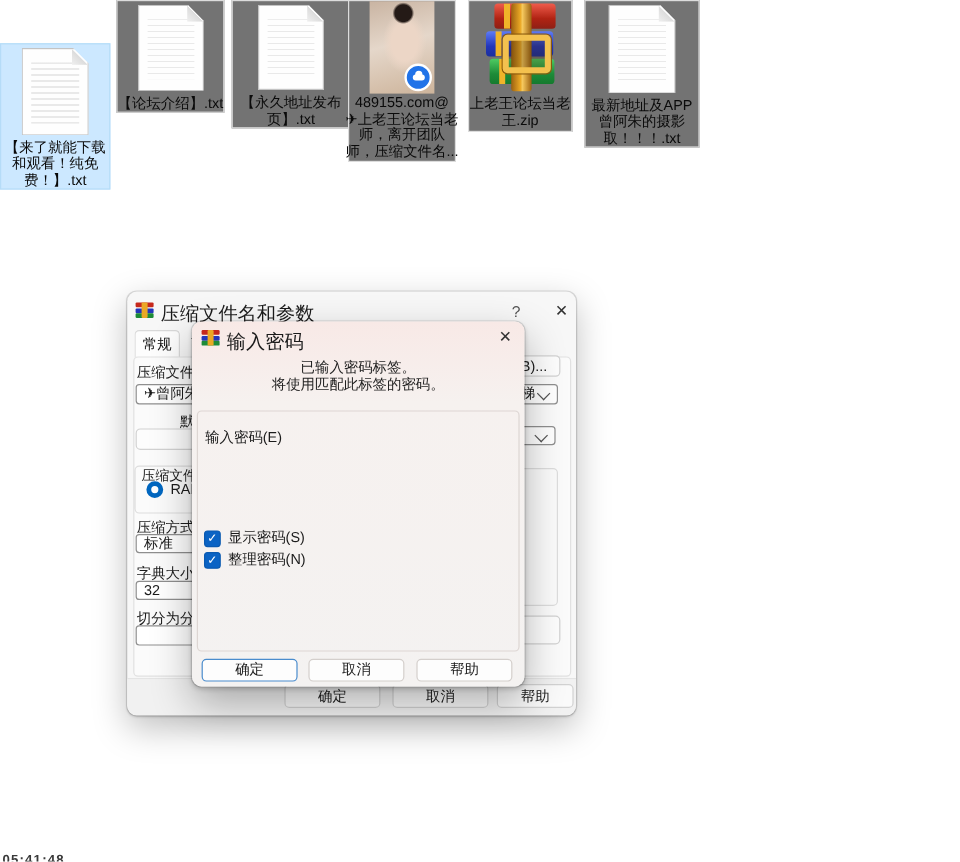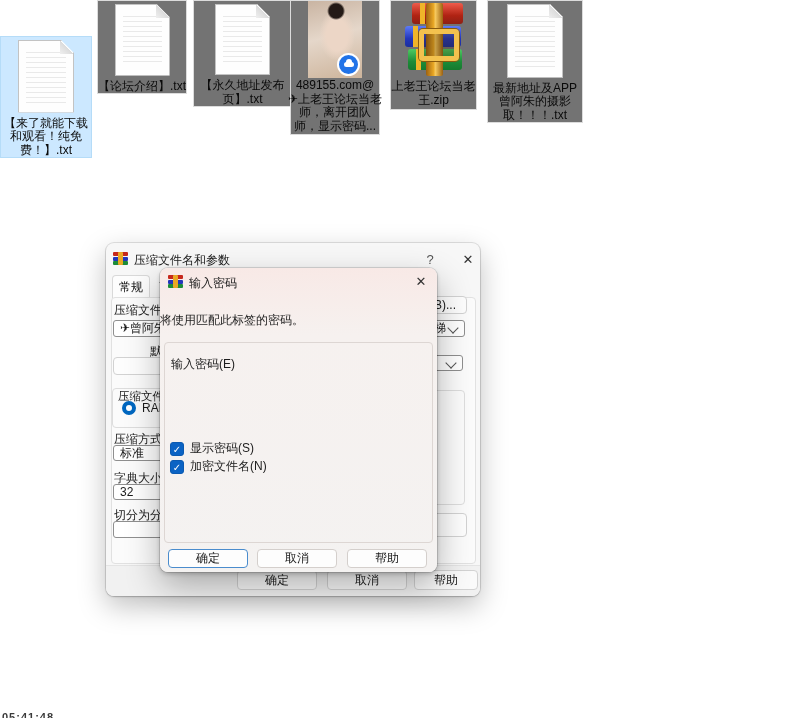--- a/index.html
+++ b/index.html
@@ -41,21 +41,21 @@
   .cloud{width:10px;height:5px;background:#fff;border-radius:5px;position:relative;}
   .cloud::before{content:"";position:absolute;width:6px;height:6px;background:#fff;border-radius:50%;top:-3px;left:2px;}
   
   .dialog{border-radius:8px;box-shadow:0 1px 2px rgba(0,0,0,.18),0 10px 28px rgba(0,0,0,.25),0 0 0 1px rgba(0,0,0,.10);}
   .mini-rar{position:relative;width:15px;height:13px;}
   .mini-rar .b1,.mini-rar .b2,.mini-rar .b3{position:absolute;left:0;width:15px;height:4px;border-radius:1px;}
   .mini-rar .b1{top:0;background:#c6281c;}
   .mini-rar .b2{top:4.5px;background:#2336bb;}
   .mini-rar .b3{top:9px;background:#1d8b38;}
   .mini-rar .s{position:absolute;left:5px;top:0;width:5px;height:13px;background:#eaa825;border-radius:1px;}
-  .dlg-title{font-size:12px;color:#1b1b1b;}
+  .dlg-title{font-size:16px;color:#1b1b1b;}
   .x-btn{font-size:13px;color:#333;display:flex;align-items:center;justify-content:center;}
   .chev{width:7px;height:7px;border-right:1.4px solid #555;border-bottom:1.4px solid #555;transform:rotate(45deg);}
   .combo{background:#ffffff;border:1px solid #8f8f8f;border-radius:3px;font-size:12px;color:#1a1a1a;
        display:flex;align-items:center;padding:0 6px;overflow:hidden;white-space:nowrap;}
   .btn{background:#fdfdfd;border:1px solid #d2d2d2;border-radius:4px;font-size:12px;color:#1a1a1a;
        display:flex;align-items:center;justify-content:center;white-space:nowrap;overflow:hidden;}
   .lbl{font-size:12px;color:#1c1c1c;white-space:nowrap;}
   .groupbox{border:1px solid #dddddd;border-radius:4px;}
   .checkbox{width:14px;height:14px;border-radius:3px;background:#0b63c4;border:1px solid #0b5ab1;
        color:#fff;font-size:10px;line-height:13px;text-align:center;font-weight:bold;}
@@ -100,21 +100,21 @@
 <div class="abs icon-card sel-gray" style="left:290px;top:0;width:90px;height:135px;">
   <div class="thumb" style="width:54px;height:77px;">
     <div class="badge" style="right:2px;bottom:2px;">
       <div class="cloud"></div>
     </div>
   </div>
   <div class="icon-label" style="margin-top:1px;">
     <div>489155.com@</div>
     <div>✈上老王论坛当老</div>
     <div>师，离开团队</div>
-    <div>师，显示密码...</div>
+    <div>师，压缩文件名...</div>
   </div>
 </div>
 
 <div class="abs icon-card sel-gray" style="left:390px;top:0;width:87px;height:110px;">
   <div class="rar" style="width:58px;height:73px;margin-top:2px;">
     <div class="book book-r"></div>
     <div class="book book-b"></div>
     <div class="book book-g"></div>
     <div class="strap" style="background:linear-gradient(90deg,#9c6110 0%,#eaa825 45%,#f6c95e 55%,#9c6110 100%);"></div>
     <div class="buckle"></div>
@@ -216,34 +216,35 @@
     <div class="abs mini-rar" style="left:8px;top:7px;">
       <div class="b1"></div>
         <div class="b2"></div>
         <div class="b3"></div>
         <div class="s"></div>
     </div>
     <div class="abs dlg-title" style="left:29px;top:7px;">输入密码</div>
     <div class="abs x-btn" style="left:249px;top:2px;width:24px;height:22px;">✕</div>
   </div>
 
-  <div class="abs" style="left:0;top:44px;width:277px;text-align:left;font-size:12px;color:#1f1f1f;">将使用匹配此标签的密码。</div>
+  <div class="abs" style="left:0;top:30px;width:277px;text-align:center;font-size:12px;color:#1f1f1f;">已输入密码标签。</div>
+  <div class="abs" style="left:0;top:44px;width:277px;text-align:center;font-size:12px;color:#1f1f1f;">将使用匹配此标签的密码。</div>
 
   <div class="abs groupbox" style="left:4px;top:74px;width:269px;height:201px;border-color:#ddd6d3;"></div>
 
   <div class="abs lbl" style="left:11px;top:88px;">输入密码(E)</div>
 
 
   <div class="abs" style="left:10px;top:172px;display:flex;align-items:center;gap:6px;">
     <span class="checkbox" style="display:inline-block;box-sizing:border-box;">✓</span>
     <span class="lbl">显示密码(S)</span>
   </div>
   <div class="abs" style="left:10px;top:190px;display:flex;align-items:center;gap:6px;">
     <span class="checkbox" style="display:inline-block;box-sizing:border-box;">✓</span>
-    <span class="lbl">加密文件名(N)</span>
+    <span class="lbl">整理密码(N)</span>
   </div>
 
 
   <div class="abs btn" style="left:8px;top:281px;width:80px;height:19px;border:1.6px solid #4a8ccd;">确定</div>
   <div class="abs btn" style="left:97px;top:281px;width:80px;height:19px;border-color:#d4cfcc;">取消</div>
   <div class="abs btn" style="left:187px;top:281px;width:80px;height:19px;border-color:#d4cfcc;">帮助</div>
 </div>
 
 <div class="abs" style="left:2px;top:711px;font-size:11px;font-weight:bold;color:#3a3a3a;letter-spacing:1px;">05:41:48</div>
 

